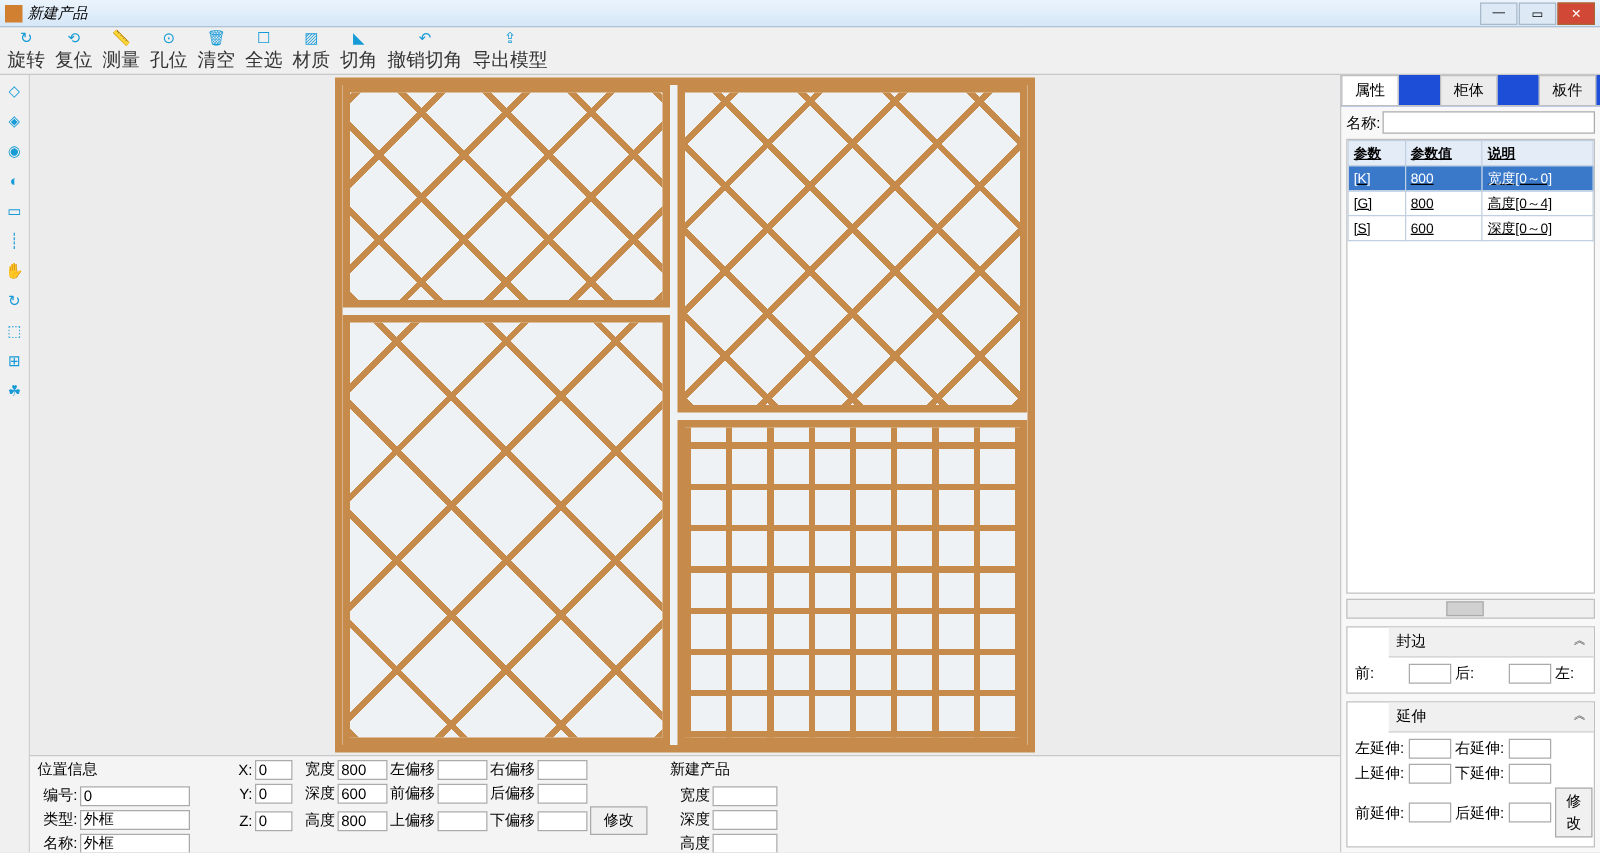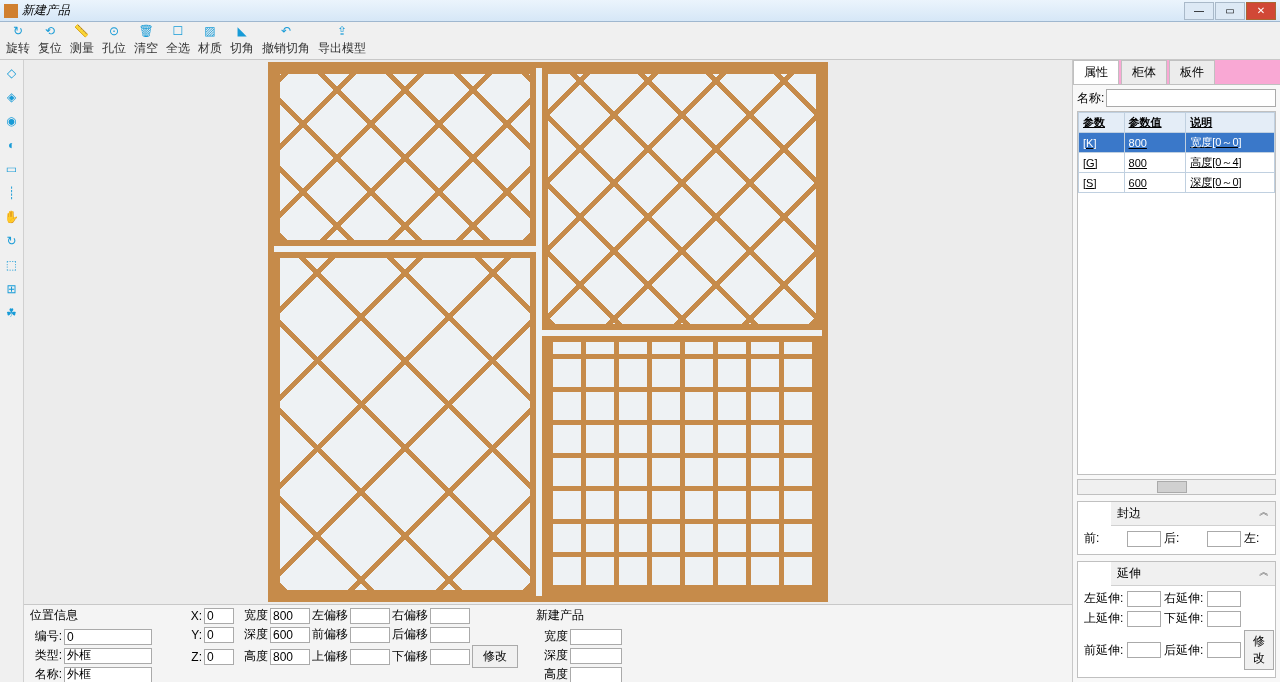--- a/index.html
+++ b/index.html
@@ -8,21 +8,21 @@
 .titlebar { height: 22px; background: linear-gradient(#ebf4fc, #d6e7f7); display: flex; align-items: center; padding: 0 4px; border-bottom: 1px solid #9fb7cf; }
 .titlebar .app-icon { width: 14px; height: 14px; background: #d08030; margin-right: 4px; }
 .titlebar .title { flex: 1; color: #000; font-style: italic; }
 .titlebar .winbtns { display: flex; }
 .titlebar .winbtn { width: 30px; height: 18px; margin-left: 1px; display: flex; align-items: center; justify-content: center; font-size: 10px; background: #dde9f5; border: 1px solid #a9b9c9; cursor: pointer; }
 .titlebar .winbtn.close { background: #d14836; color: #fff; border-color: #a63; }
 
 .toolbar { height: 38px; background: #f0f0f0; border-bottom: 1px solid #c8c8c8; display: flex; align-items: stretch; padding: 0 2px; }
 .tb-item { min-width: 32px; display: flex; flex-direction: column; align-items: center; justify-content: center; padding: 2px 4px; cursor: pointer; color: #333; }
 .tb-item .ico { width: 18px; height: 18px; display: flex; align-items: center; justify-content: center; }
-.tb-item .lbl { font-size: 12px; margin-top: 2px; }
+.tb-item .lbl { font-size: 15px; margin-top: 2px; }
 .tb-right { margin-left: auto; display: flex; align-items: center; gap: 6px; padding-right: 6px; }
 .tb-right .pillbtn { padding: 4px 10px; background: #f6f6f6; border: 1px solid #b8b8b8; cursor: pointer; }
 
 .main { display: flex; height: calc(682px - 22px - 38px); }
 
 .left-tools { width: 24px; background: #f0f0f0; border-right: 1px solid #d0d0d0; display: flex; flex-direction: column; align-items: center; padding-top: 4px; gap: 6px; }
 .lt-btn { width: 18px; height: 18px; display: flex; align-items: center; justify-content: center; cursor: pointer; color: #179bd7; }
 
 .center { flex: 1; position: relative; background: #ececec; display: flex; flex-direction: column; }
 .canvas-wrap { flex: 1; display: flex; align-items: center; justify-content: center; }
@@ -44,21 +44,21 @@
 .bottom-panel { height: 78px; background: #f4f4f4; border-top: 1px solid #c8c8c8; display: flex; padding: 2px 6px; gap: 18px; }
 .bp-group { display: flex; flex-direction: column; gap: 2px; }
 .bp-row { display: flex; align-items: center; gap: 2px; }
 .bp-row label { min-width: 32px; text-align: right; }
 .bp-row input { width: 52px; height: 16px; border: 1px solid #aaa; padding: 0 2px; background: #fff; }
 .bp-row input.wide { width: 88px; }
 .bp-title { font-size: 12px; margin-bottom: 2px; }
 .bp-btn { padding: 2px 10px; border: 1px solid #aaa; background: #f0f0f0; cursor: pointer; }
 
 .right-panel { width: 208px; background: #f8f8f8; border-left: 1px solid #c8c8c8; display: flex; flex-direction: column; }
-.tabs { display: flex; border-bottom: 1px solid #c0c0c0; background: #f9a8d4; }
+.tabs { display: flex; border-bottom: 1px solid #c0c0c0; background: #1d4ed8; gap: 31px; }
 .tab { padding: 3px 10px; border: 1px solid #c0c0c0; border-bottom: none; background: #ececec; margin-right: 2px; cursor: pointer; }
 .tab.active { background: #fff; }
 .prop-body { padding: 4px; display: flex; flex-direction: column; flex: 1; overflow: hidden; }
 .name-row { display: flex; align-items: center; margin-bottom: 4px; }
 .name-row input { flex: 1; height: 18px; border: 1px solid #aaa; background: #fff; margin-left: 2px; }
 
 .grid-tbl { width: 100%; border-collapse: collapse; text-decoration: underline; }
 .grid-tbl th, .grid-tbl td { border: 1px solid #c0d0e0; padding: 2px 4px; text-align: left; font-size: 11px; }
 .grid-tbl th { background: #e4edf7; }
 .grid-tbl tr.sel td { background: #3a78c9; color: #fff; }

